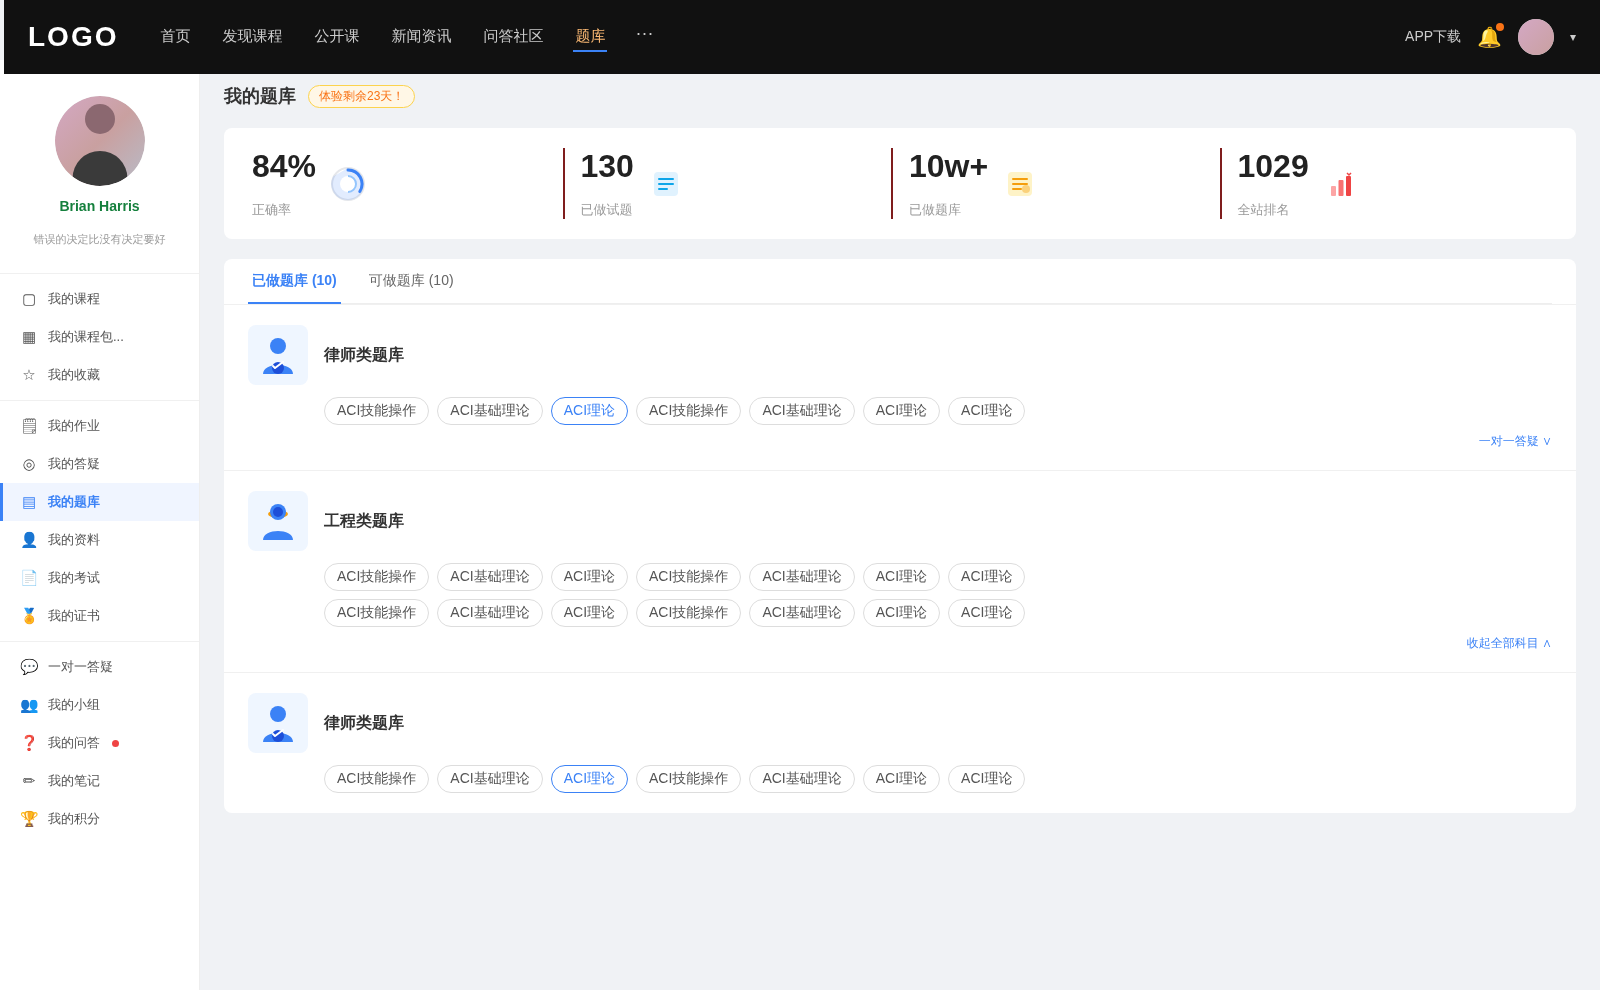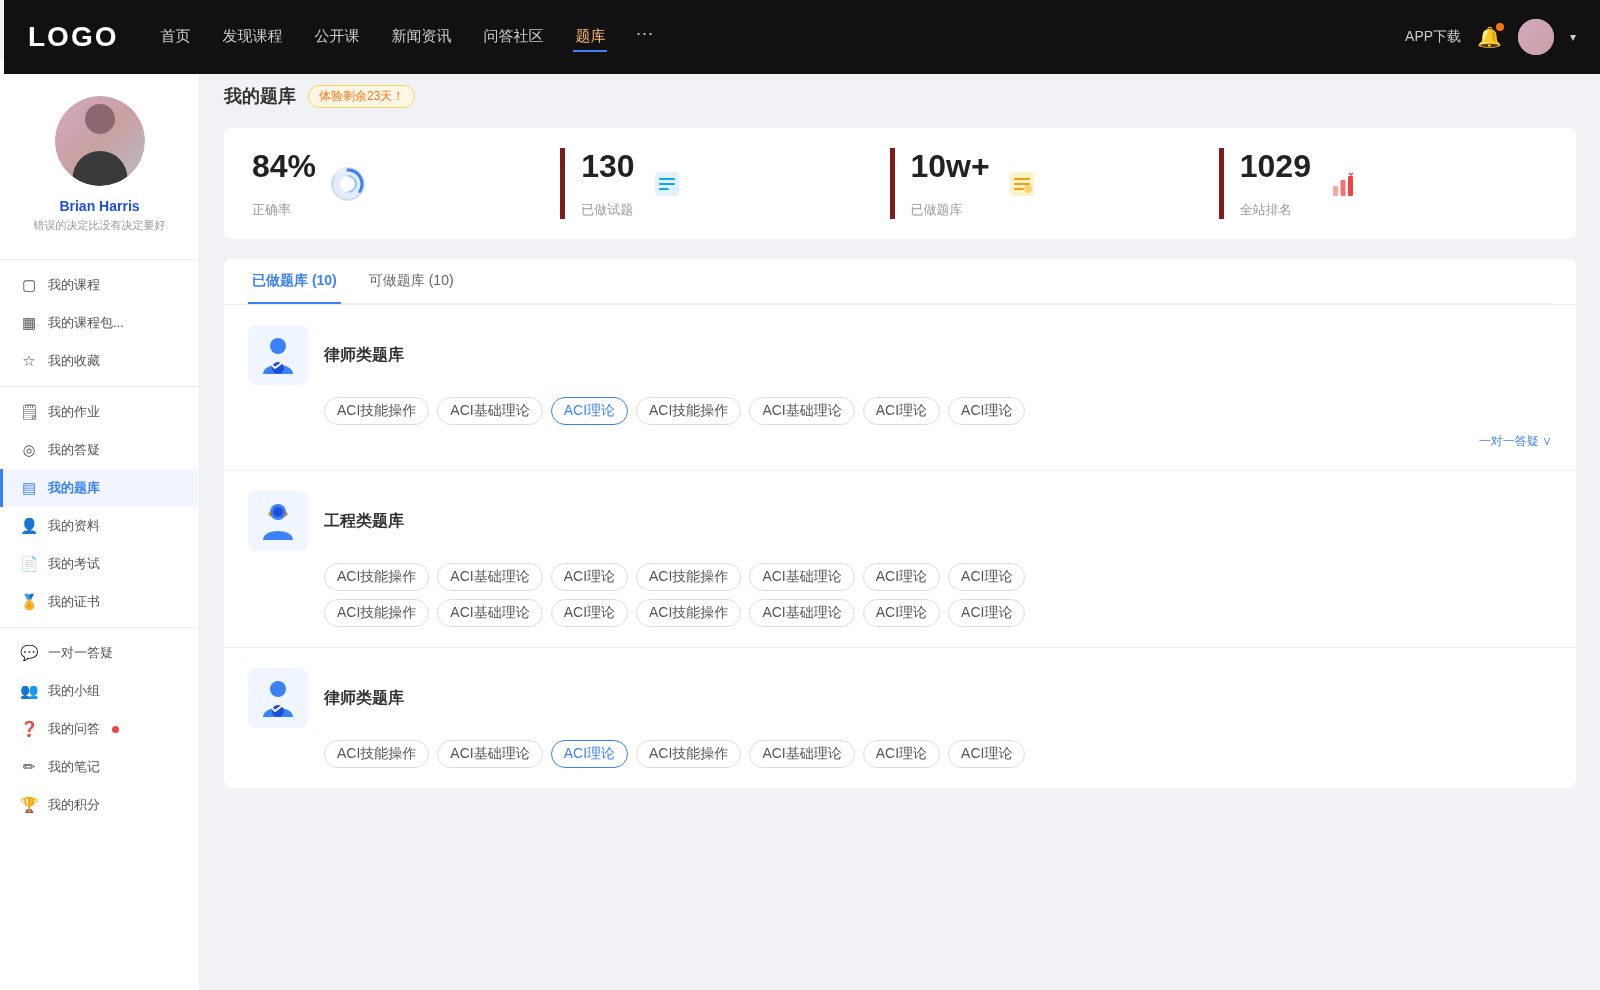--- a/index.html
+++ b/index.html
@@ -64,21 +64,21 @@
     }
     .sidebar-avatar-img::after {
       content: '';
       position: absolute;
       bottom: 0; left: 50%;
       transform: translateX(-50%);
       width: 55px; height: 35px;
       background: #3a3a3a;
       border-radius: 30px 30px 0 0;
     }
-    .sidebar-name { font-size: 14px; font-weight: 600; color: #1d4ed8; margin-bottom: 4px; }
+    .sidebar-name { font-size: 14px; font-weight: 600; color: #15803d; margin-bottom: 18px; }
     .sidebar-motto { font-size: 11px; color: #999; }
     .sidebar-menu { list-style: none; }
     .sidebar-item {
       display: flex; align-items: center; gap: 10px;
       padding: 10px 20px;
       font-size: 13px; color: #555;
       cursor: pointer;
       position: relative;
     }
     .sidebar-item.active { color: #3b82f6; background: #f0f5ff; }
@@ -104,21 +104,21 @@
     
     .stats-card {
       background: #fff;
       border-radius: 8px;
       padding: 20px 28px;
       display: flex;
       gap: 0;
       margin-bottom: 20px;
     }
     .stat-item { flex: 1; display: flex; align-items: center; gap: 14px; }
-    .stat-item + .stat-item { border-left: 5px solid #7f1d1d; padding-left: 16px; }
+    .stat-item + .stat-item { border-left: 2px solid #7f1d1d; padding-left: 16px; }
     .stat-value { font-size: 32px; font-weight: 700; color: #222; }
     .stat-label { font-size: 13px; color: #999; margin-top: 16px; }
     .stat-icon { width: 36px; height: 36px; display: flex; align-items: center; justify-content: center; }
 
     
     .tab-bar { display: flex; gap: 24px; margin-bottom: 0; border-bottom: 1px solid #eee; background: #fff; padding: 0 0 0 0; }
     .tab-item { padding: 12px 4px; font-size: 14px; color: #666; cursor: pointer; border-bottom: 2px solid transparent; position: relative; top: 1px; }
     .tab-item.active { color: #3b82f6; border-bottom-color: #3b82f6; font-weight: 600; }
     .bank-card { padding: 20px 24px; border-bottom: 1px solid #f0f0f0; }
     .bank-card:last-child { border-bottom: none; }
@@ -379,20 +379,23 @@
         </div>
         <div class="bank-tags" style="padding-left:76px;display:flex;flex-wrap:wrap;gap:8px;margin-top:8px;">
           <span class="bank-tag">ACI技能操作</span>
           <span class="bank-tag">ACI基础理论</span>
           <span class="bank-tag">ACI理论</span>
           <span class="bank-tag">ACI技能操作</span>
           <span class="bank-tag">ACI基础理论</span>
           <span class="bank-tag">ACI理论</span>
           <span class="bank-tag">ACI理论</span>
         </div>
+        <div class="bank-footer">
+          <span class="bank-expand">收起全部科目 ∧</span>
+        </div>
       </div>
 
       <div class="bank-card">
         <div class="bank-header">
           <div class="bank-icon">
             <svg width="50" height="50" viewBox="0 0 50 50">
               <circle cx="25" cy="16" r="8" fill="#3b82f6"></circle>
               <path d="M10 44 C10 32 40 32 40 44" fill="#3b82f6"></path>
               <circle cx="25" cy="38" r="6" fill="#1d4ed8"></circle>
               <path d="M20 36 L22 38 L30 32" fill="none" stroke="#fff" stroke-width="2" stroke-linecap="round" stroke-linejoin="round"></path>

